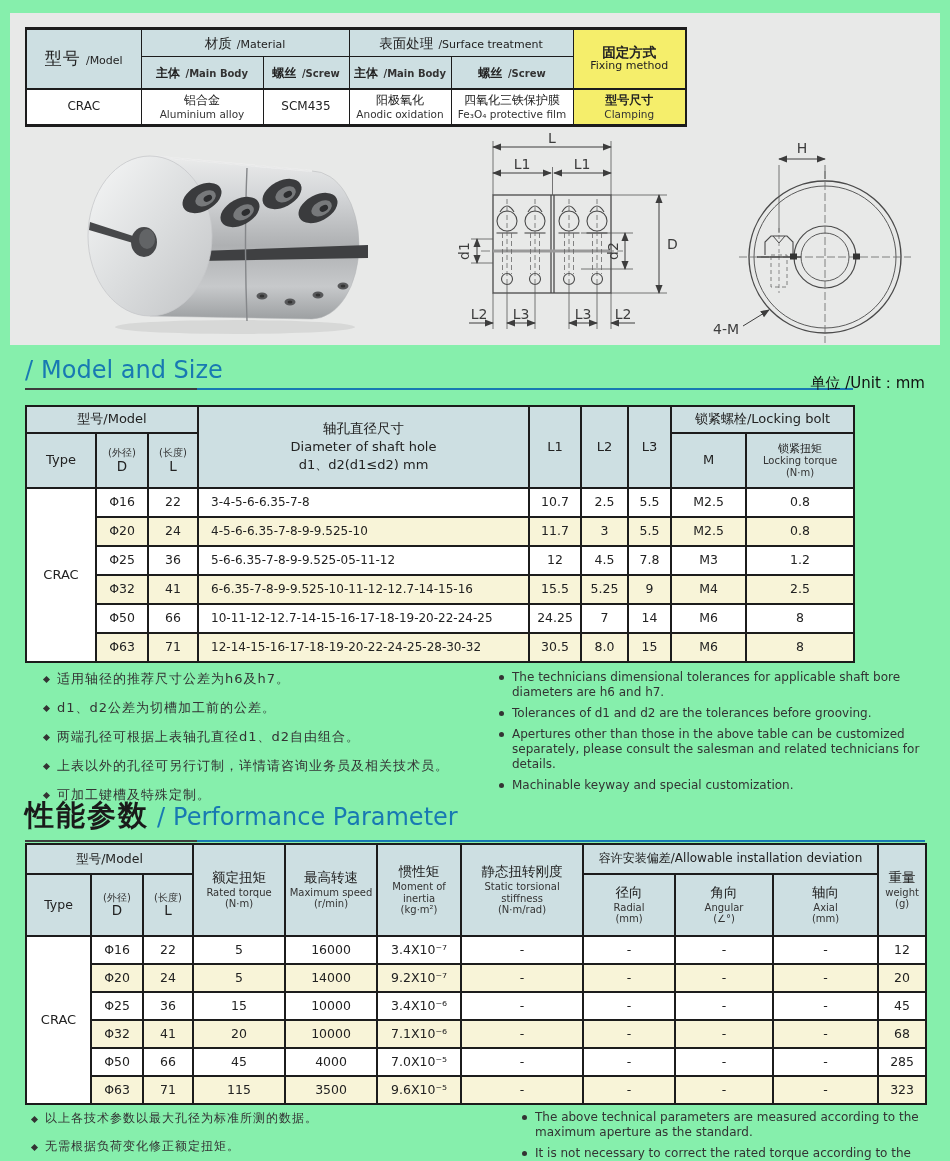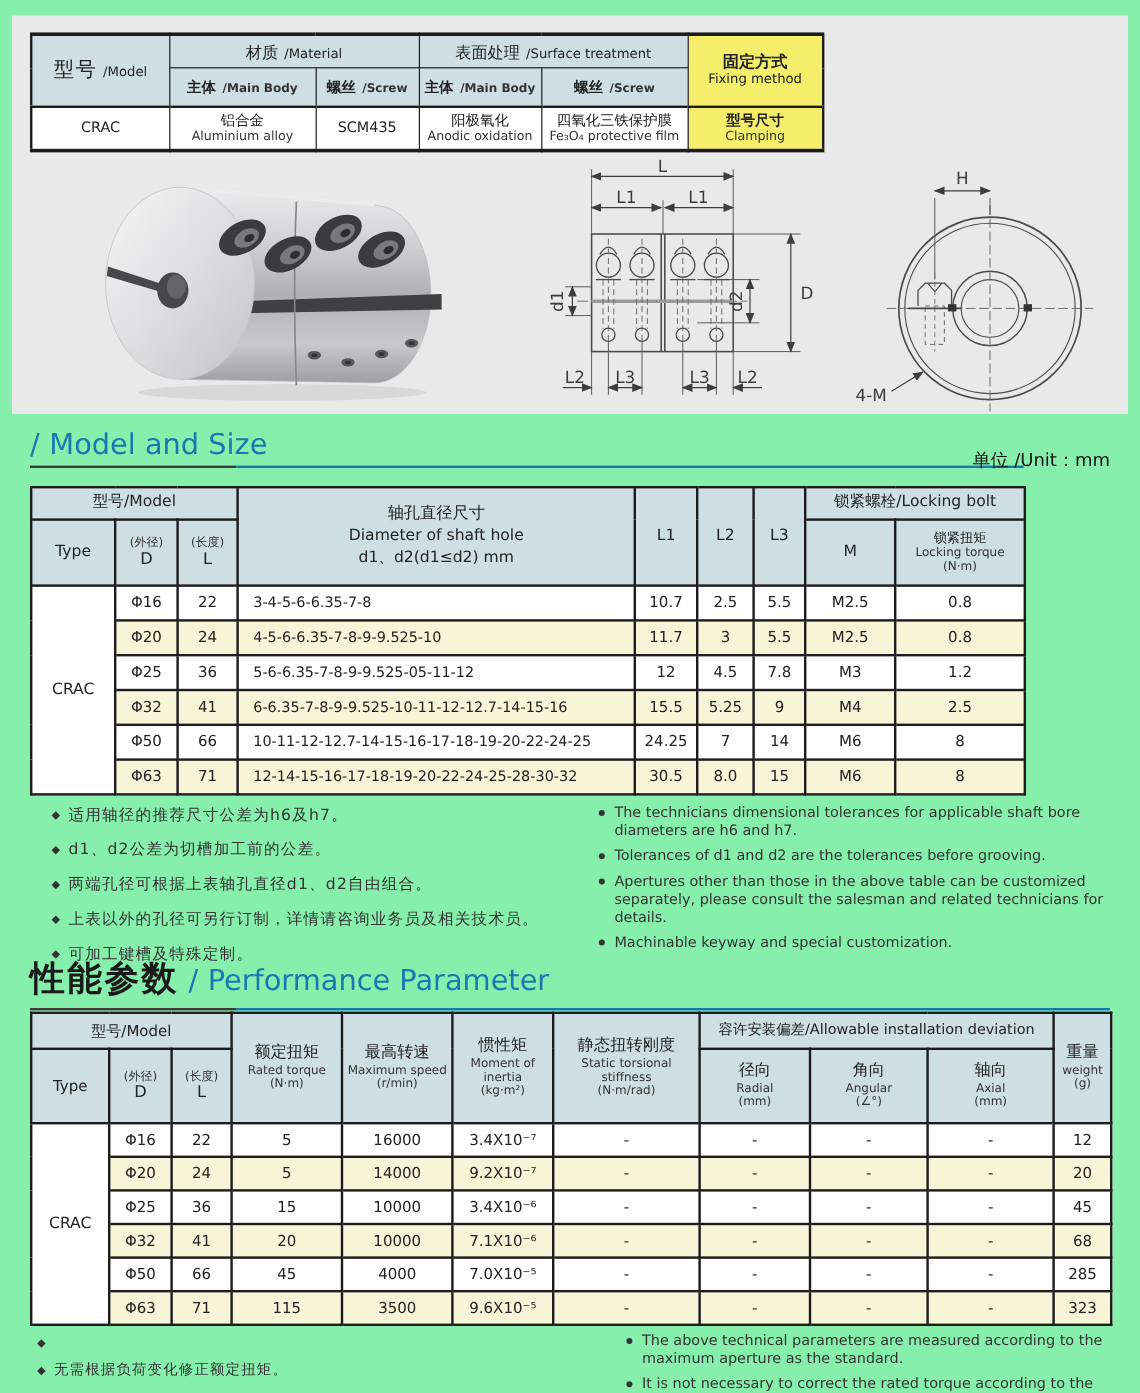--- a/index.html
+++ b/index.html
@@ -663,20 +663,21 @@
         <td>-</td>
         <td>323</td>
       </tr>
     </tbody>
   </table>
 
   <div class="notes cnote" style="left:30px;top:1110px;width:440px;">
     <ul>
       <li>
           <span class="bullet-d"></span>
+          <span style="font-size:12px;">以上各技术参数以最大孔径为标准所测的数据。</span>
         </li>
       <li>
           <span class="bullet-d"></span>
           <span style="font-size:12px;">无需根据负荷变化修正额定扭矩。</span>
         </li>
     </ul>
   </div>
   <div class="notes enote" style="left:520px;top:1110px;width:410px;">
     <ul>
       <li>

